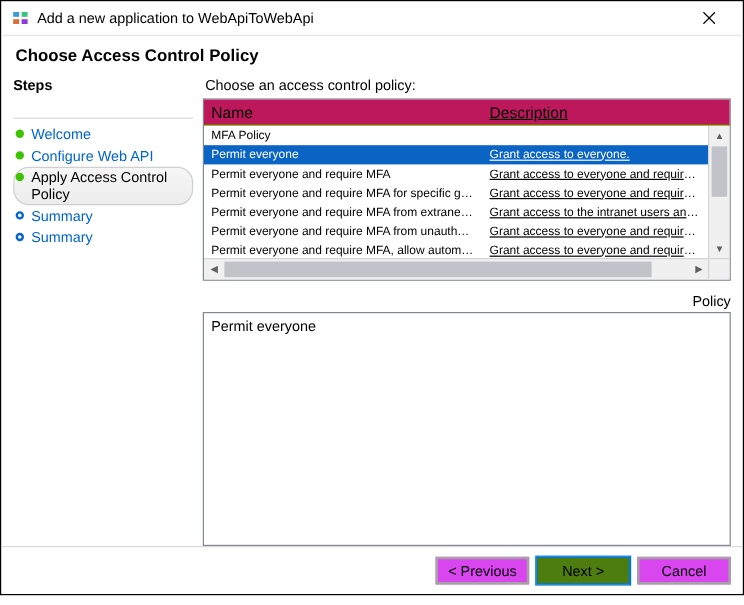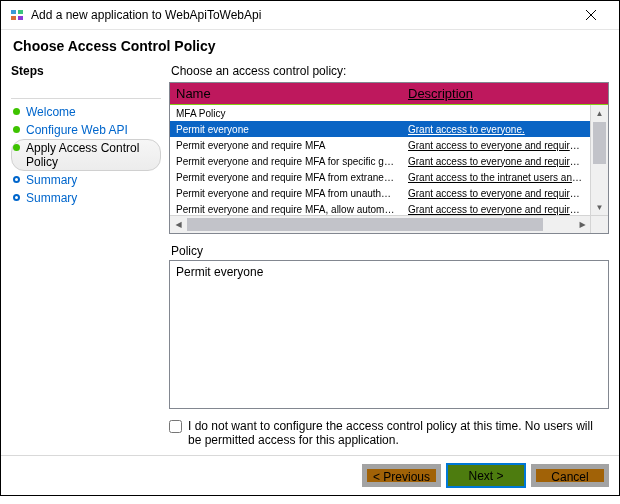--- a/index.html
+++ b/index.html
@@ -188,21 +188,21 @@
     background: #c2c3c9;
   }
   .sb-corner {
     position: absolute; right:0; bottom:0;
     width:17px; height:17px;
     background:#f0f0f0;
     border-left:1px solid #d4d4d4;
     border-top:1px solid #d4d4d4;
   }
 
-  .policy-label { margin: 10px 0 2px 2px; }
+  .policy-label { margin: 10px 0 2px 2px; text-align: right; }
   .policy-box {
     border: 1px solid #828790;
     flex: 1;
     min-height: 0;
     padding: 4px 6px;
     font-size: 12px;
     overflow: hidden;
   }
 
   .opt-out {
@@ -226,22 +226,22 @@
     padding: 8px 10px;
     display: flex;
     justify-content: flex-end;
     gap: 6px;
   }
   .footer button {
     min-width: 78px;
     height: 23px;
     font-family: inherit;
     font-size: 12px;
-    background: #a16207;
-    border: 5px solid #a3a3a3;
+    background: #d946ef;
+    border: 2px solid #a3a3a3;
     cursor: default;
   }
   .footer button.primary {
     border: 1px solid #0078d7;
     outline: 1px solid #0078d7;
     background: #4d7c0f;
   }
 </style>
 </head>
 <body>
@@ -353,24 +353,20 @@
           </div>
           <div class="sb-corner"></div>
         </div>
       </div>
 
       <div class="policy-label">Policy</div>
       <div class="policy-box">
         <span>Permit everyone</span>
       </div>
 
-      <div class="opt-out">
-        <input type="checkbox" id="optout" style="">
-        <label for="optout">I do not want to configure the access control policy at this time.  No users will be permitted access for this application.</label>
-      </div>
     </div>
   </div>
 
   <div class="footer">
     <button>&lt; Previous</button>
     <button class="primary">Next &gt;</button>
     <button>Cancel</button>
   </div>
 
 </div>

